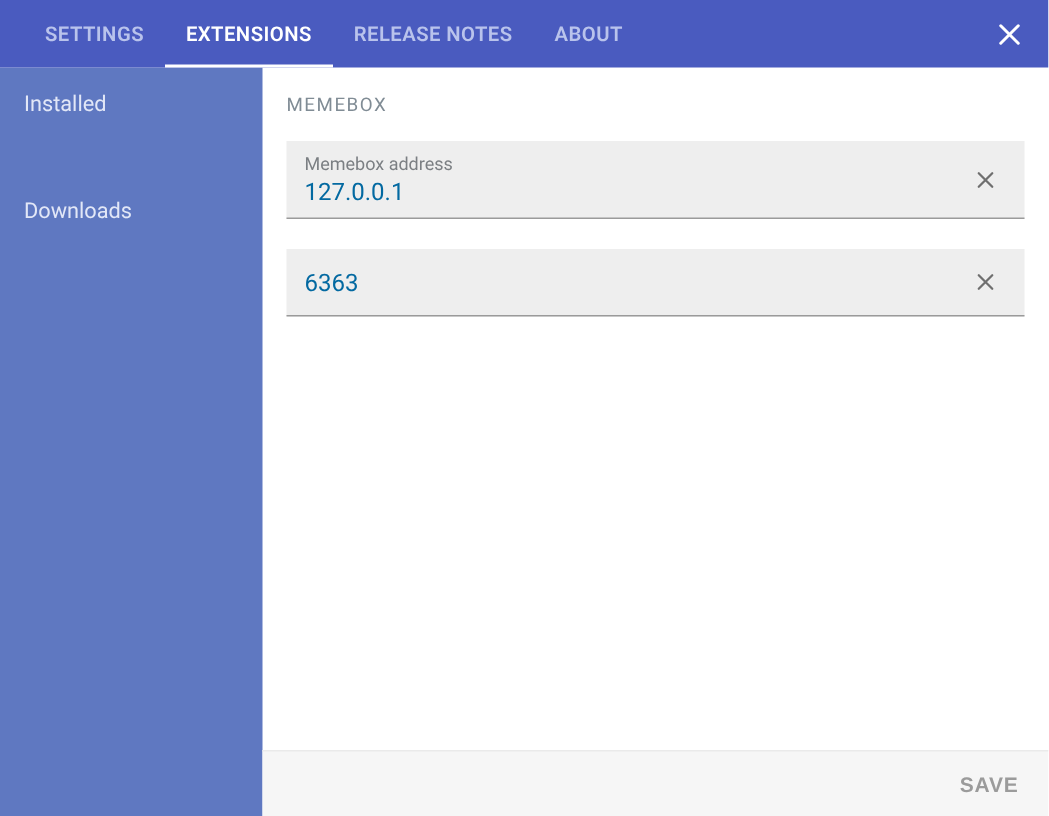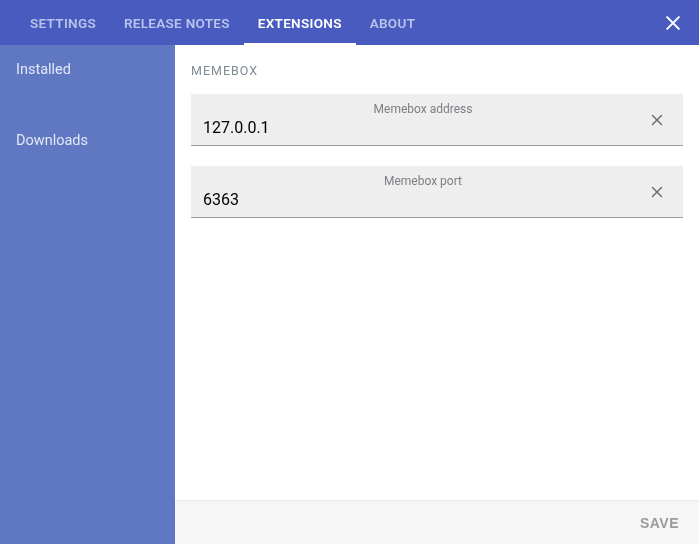--- a/index.html
+++ b/index.html
@@ -16,39 +16,39 @@
   .body { flex: 1; display: flex; min-height: 0; }
   .sidebar { width: 175px; background: #5f78c1; display: flex; flex-direction: column; gap: 23px; }
   .side-item { height: 48px; display: flex; align-items: center; padding: 0 16px; color: #e2e7f7; font-size: 14.5px; cursor: pointer; }
   .side-item.active { background: #7a91d1; color: #ffffff; }
 
   .content { flex: 1; display: flex; flex-direction: column; min-width: 0; position: relative; }
   .content-inner { padding: 18px 16px 0 16px; flex: 1; overflow: auto; }
   .section-title { color: #808c95; font-size: 12.5px; letter-spacing: 1px; margin-bottom: 16px; }
 
   .field { background: #eeeeee; border-bottom: 1px solid #9a9a9a; padding: 8px 12px 8px 12px; margin-bottom: 20px; display: flex; align-items: center; position: relative; }
-  .field-text { flex: 1; display: flex; flex-direction: column; align-items: center; }
+  .field-text { flex: 1; display: flex; flex-direction: column; }
   .field-label { color: #7b7f83; font-size: 12px; margin-bottom: 2px; }
-  .field-value { color: #000000; font-size: 16px; border: none; background: transparent; outline: none; padding: 0; font-family: inherit; width: 100%; }
+  .field-value { color: #0369a1; font-size: 16px; border: none; background: transparent; outline: none; padding: 0; font-family: inherit; width: 100%; }
   .field-clear { width: 28px; height: 28px; display: flex; align-items: center; justify-content: center; color: #6f6f6f; cursor: pointer; }
   .field-clear svg { width: 18px; height: 18px; }
 
   .footer { height: 44px; background: #f6f6f6; border-top: 1px solid #eaeaea; display: flex; align-items: center; justify-content: flex-end; padding: 0 20px; }
   .save-btn { color: #9b9b9b; font-size: 14px; font-weight: 600; letter-spacing: 0.5px; background: none; border: none; cursor: pointer; }
 </style>
 </head>
 <body>
 
 <div class="window">
 
   <div class="titlebar">
     <div class="tabs">
       <div class="tab">SETTINGS</div>
+      <div class="tab active">EXTENSIONS</div>
       <div class="tab">RELEASE NOTES</div>
-      <div class="tab active">EXTENSIONS</div>
       <div class="tab">ABOUT</div>
     </div>
     <div class="close-btn">
       <svg viewBox="0 0 24 24">
           <path d="M5 5 L19 19 M19 5 L5 19" stroke="currentColor" stroke-width="2.4" fill="none" stroke-linecap="round"></path>
         </svg>
     </div>
   </div>
 
   <div class="body">
@@ -68,21 +68,20 @@
           </div>
           <div class="field-clear">
             <svg viewBox="0 0 24 24">
                 <path d="M6 6 L18 18 M18 6 L6 18" stroke="currentColor" stroke-width="2" fill="none" stroke-linecap="round"></path>
               </svg>
           </div>
         </div>
 
         <div class="field">
           <div class="field-text">
-            <span class="field-label">Memebox port</span>
             <input class="field-value" type="text" value="6363" style="">
           </div>
           <div class="field-clear">
             <svg viewBox="0 0 24 24">
                 <path d="M6 6 L18 18 M18 6 L6 18" stroke="currentColor" stroke-width="2" fill="none" stroke-linecap="round"></path>
               </svg>
           </div>
         </div>
 
       </div>

